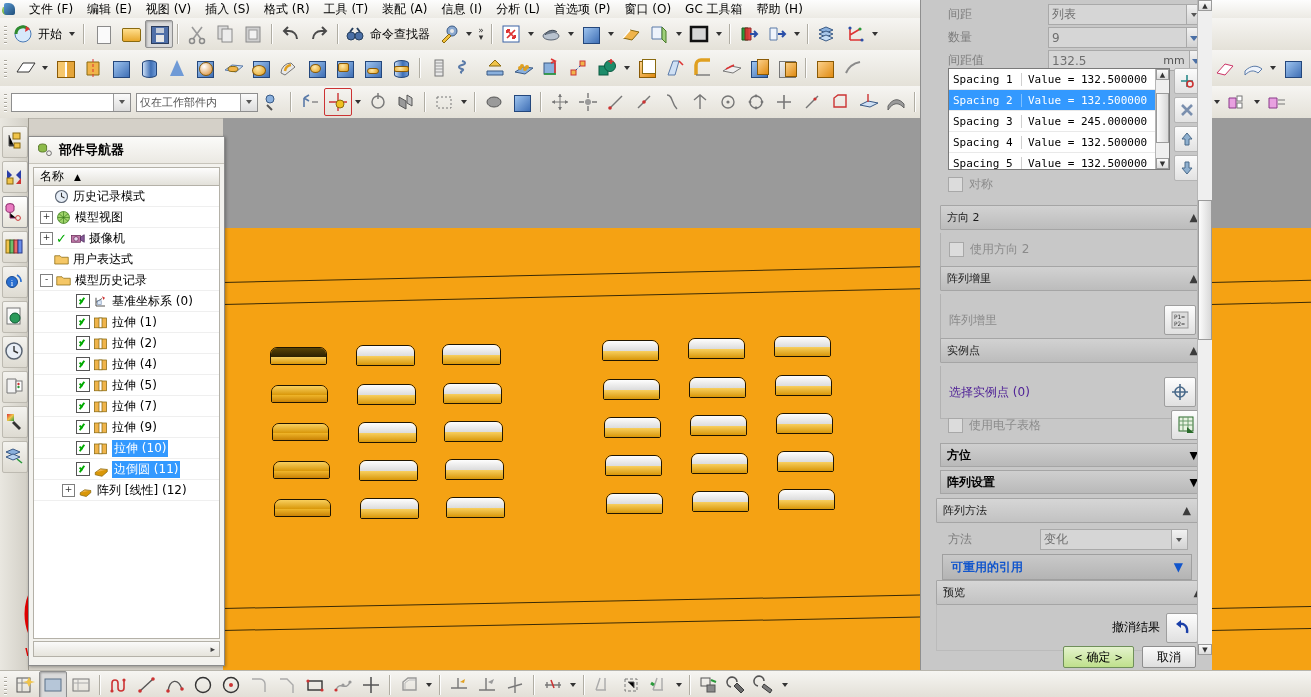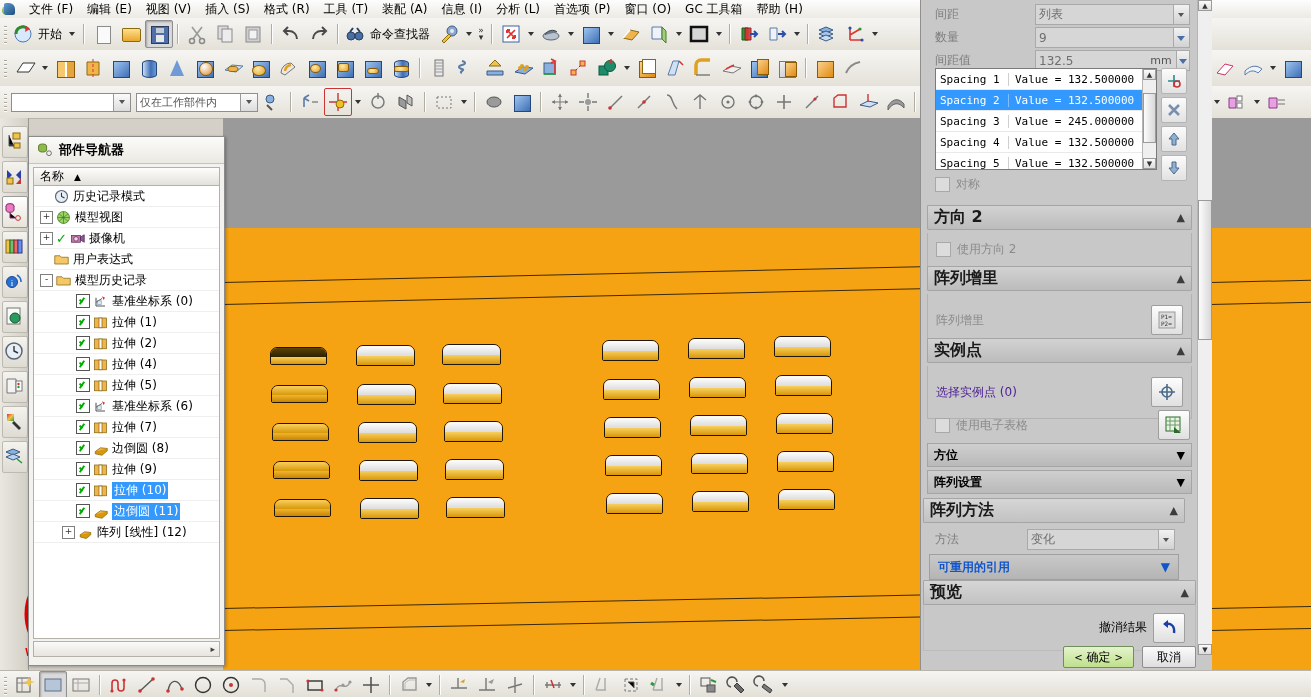--- a/index.html
+++ b/index.html
@@ -112,21 +112,21 @@
   .slot .bot{position:absolute;left:0;right:0;bottom:0;height:45%;}
   .hl{background:linear-gradient(#fefefe,#dcdcdc);}
   .or1{background:linear-gradient(#f8cf5e,#d99709);}
   .or2{background:linear-gradient(#f0b62a,#c98205);}
   .dk{background:linear-gradient(#5a4406,#2d2102);}
   
   #wm{left:14px;top:562px;width:124px;height:112px;pointer-events:none;}
   
   #dialog{left:920px;top:0px;width:291px;height:684px;background:#c8c8c8;
     border-left:1px solid #8f8f8f;}
-  #dlgbody{position:absolute;left:0;top:0;width:277px;height:655px;overflow:hidden;}
+  #dlgbody{position:absolute;left:13px;top:0;width:277px;height:655px;overflow:hidden;}
   .fldrow{display:flex;align-items:center;height:21px;margin:2px 8px 2px 14px;}
   .fldlbl{width:100px;font-size:12px;color:#7d7d7d;}
   .fldctl{flex:1;display:flex;align-items:center;height:19px;border:1px solid #a9a9a9;background:#d6d6d6;}
   .fldctl input{border:0;background:transparent;width:100%;font-size:12px;color:#6f6f6f;outline:none;
     font-family:"DejaVu Sans","Liberation Sans",sans-serif;padding-left:3px;}
   .unit{font-size:11px;color:#555;padding:0 4px;font-weight:normal;}
   .spin{width:18px;height:19px;background:linear-gradient(#f2f2f2,#d2d2d2);border-left:1px solid #a9a9a9;
     display:flex;align-items:center;justify-content:center;}
   .ddbtn{width:18px;height:19px;background:linear-gradient(#f2f2f2,#d2d2d2);border-left:1px solid #a9a9a9;
     display:flex;align-items:center;justify-content:center;}
@@ -140,21 +140,21 @@
   .lrow.selected .c1{border-right-color:#7fc0ff;}
   #lscroll{position:absolute;right:0;top:0;width:13px;height:100px;background:#efefef;border-left:1px solid #b5b5b5;}
   .sbar{width:13px;height:11px;background:linear-gradient(#fbfbfb,#dcdcdc);border:1px solid #9b9b9b;
     box-sizing:border-box;display:flex;align-items:center;justify-content:center;font-size:7px;color:#333;}
   .sthumb{position:absolute;left:0;top:24px;width:13px;height:50px;background:linear-gradient(90deg,#fcfcfc,#d8d8d8);
     border:1px solid #9b9b9b;box-sizing:border-box;}
   .sidebtn{width:24px;height:24px;margin:0 0 3px 0;border:1px solid #b4b4b4;border-radius:2px;
     background:linear-gradient(#fbfbfb,#e2e2e2);display:flex;align-items:center;justify-content:center;}
   .grpbar{margin:3px 6px;height:23px;display:flex;align-items:center;padding:0 6px;
     background:linear-gradient(#d2d2d2,#bcbcbc);border:1px solid #a5a5a5;border-radius:1px;}
-  .grpbar .gt{font-size:16px;font-weight:bold;color:#1a1a1a;}
+  .grpbar .gt{font-size:11px;font-weight:normal;color:#1a1a1a;}
   .grpbar .chev{margin-left:auto;font-size:11px;color:#3c3c3c;}
   .grpbody{margin:0 6px;background:#c8c8c8;border:1px solid #b2b2b2;border-top:none;padding:6px 8px;}
   .chkrow{display:flex;align-items:center;gap:6px;font-size:12px;color:#8b8b8b;}
   .chkbox{width:13px;height:13px;background:#dcdcdc;border:1px solid #a8a8a8;}
   .bigbtn{width:30px;height:28px;border:1px solid #9e9e9e;border-radius:2px;
     background:linear-gradient(#fdfdfd,#e0e0e0);display:flex;align-items:center;justify-content:center;}
   .secthin{margin:3px 6px;height:22px;display:flex;align-items:center;padding:0 6px;
     background:linear-gradient(#cfcfcf,#b9b9b9);border:1px solid #a5a5a5;}
   .reuse{margin:4px 6px;height:24px;display:flex;align-items:center;padding:0 8px;
     background:linear-gradient(#c9c9c9,#b4b4b4);border:1px solid #9f9f9f;}
@@ -1198,51 +1198,25 @@
           </svg>
         </span>
         <span class="lbl">拉伸 (5)</span>
       </div>
       <div class="trow">
         <span class="ind" style="width: 28px;"></span>
         <span class="ind" style="width: 14px;"></span>
         <span class="chk"></span>
         <span class="ticon">
           <svg width="15" height="15" viewBox="0 0 20 20">
-            <path d="M4 16V5M4 16h12" stroke="#555" stroke-width="1.4"></path>
-            <path d="M4 11l8-5" stroke="#555" stroke-width="1.2"></path>
-            <path d="M12 3l4 2-2 3z" fill="#c33"></path>
-            <rect x="6" y="9" width="5" height="5" fill="#cfe0f4" stroke="#5a7aa8" opacity=".7"></rect>
-          </svg>
-        </span>
-        <span class="lbl">基准坐标系 (6)</span>
-      </div>
-      <div class="trow">
-        <span class="ind" style="width: 28px;"></span>
-        <span class="ind" style="width: 14px;"></span>
-        <span class="chk"></span>
-        <span class="ticon">
-          <svg width="15" height="15" viewBox="0 0 20 20">
             <rect x="2" y="4" width="16" height="13" fill="#f0b44a" stroke="#8a6a10"></rect>
             <rect x="8" y="4" width="4" height="13" fill="#fff" stroke="#8a6a10"></rect>
           </svg>
         </span>
         <span class="lbl">拉伸 (7)</span>
-      </div>
-      <div class="trow">
-        <span class="ind" style="width: 28px;"></span>
-        <span class="ind" style="width: 14px;"></span>
-        <span class="chk"></span>
-        <span class="ticon">
-          <svg width="15" height="15" viewBox="0 0 20 20">
-            <path d="M3 14l7-5 9 1-7 6z" fill="#f0b44a" stroke="#8a6a10"></path>
-            <path d="M3 14v3l9 2 7-6v-3" fill="#d99709" stroke="#8a6a10"></path>
-          </svg>
-        </span>
-        <span class="lbl">边倒圆 (8)</span>
       </div>
       <div class="trow">
         <span class="ind" style="width: 28px;"></span>
         <span class="ind" style="width: 14px;"></span>
         <span class="chk"></span>
         <span class="ticon">
           <svg width="15" height="15" viewBox="0 0 20 20">
             <rect x="2" y="4" width="16" height="13" fill="#f0b44a" stroke="#8a6a10"></rect>
             <rect x="8" y="4" width="4" height="13" fill="#fff" stroke="#8a6a10"></rect>
           </svg>

